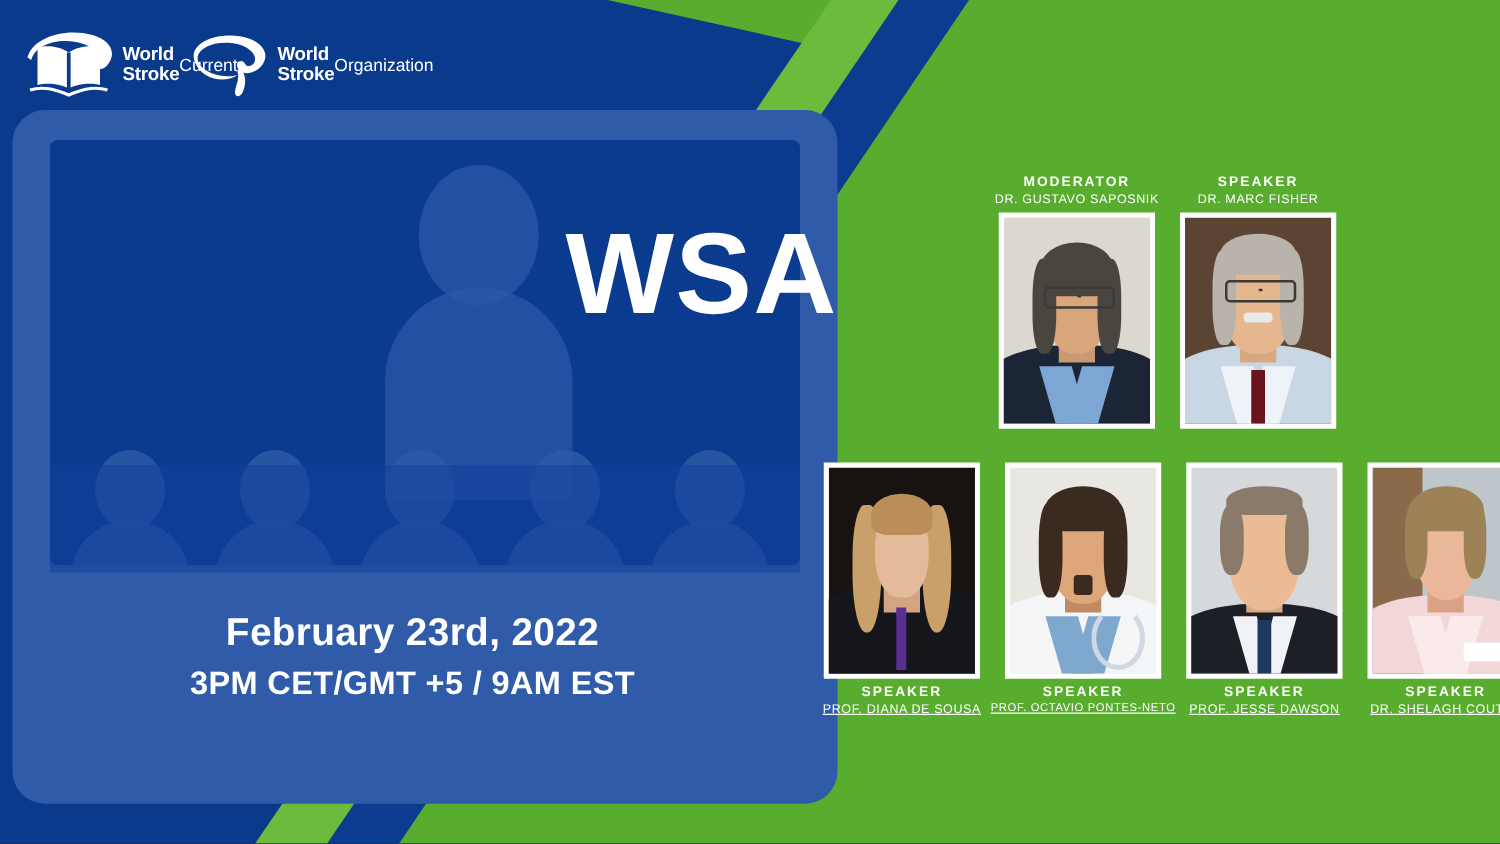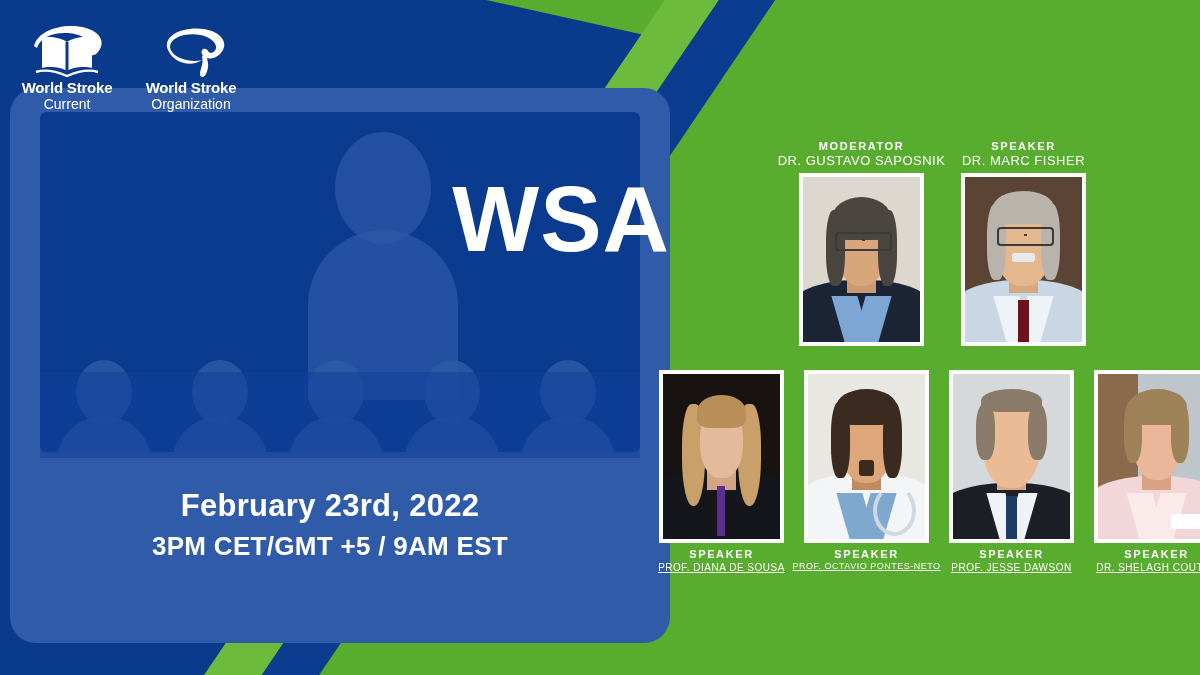--- a/index.html
+++ b/index.html
@@ -62,21 +62,21 @@
     position:absolute;left:0;top:98px;width:150px;height:170px;
     border-radius:75px 75px 0 0;background:#2d5aa6;opacity:.7;
   }
   .card-band{
     position:absolute;left:40px;top:372px;width:600px;height:86px;
     background:#12409a;opacity:.55;
   }
 
   
   .logos{position:absolute;left:12px;top:24px;display:flex;gap:14px;z-index:6;}
-  .logo{display:flex;flex-direction:column;align-items:center;width:110px;}
+  .logo{display:flex;flex-direction:row;align-items:center;width:110px;}
   .logo svg{display:block;}
   .logo .l1{
     color:#fff;font-size:15px;font-weight:bold;line-height:1.05;letter-spacing:-.2px;
   }
   .logo .l2{color:#fff;font-size:14px;line-height:1.15;}
 
   
   .headline{
     position:absolute;left:0;top:176px;width:670px;text-align:right;z-index:5;
     color:#fff;
@@ -97,29 +97,29 @@
     color:#fff;font-size:31px;font-weight:bold;letter-spacing:.3px;
   }
   .h-time{
     position:absolute;left:0;top:531px;width:660px;text-align:center;z-index:5;
     color:#fff;font-size:26px;font-weight:bold;letter-spacing:.3px;
   }
 
   
   .people{position:absolute;left:655px;top:140px;width:545px;height:450px;z-index:5;}
   .row{position:absolute;display:flex;}
-  .row-top{left:140px;top:0;gap:29px;}
+  .row-top{left:140px;top:0;gap:12px;}
   .row-bot{left:0;top:230px;gap:12px;}
   .person{width:133px;display:flex;flex-direction:column;align-items:center;}
   .p-role{
     color:#fff;font-size:11px;font-weight:bold;letter-spacing:1.6px;
     text-align:center;line-height:1.1;
   }
   .p-name{
-    color:#fff;font-size:13px;letter-spacing:.5px;text-align:center;
+    color:#fff;font-size:10px;letter-spacing:.5px;text-align:center;
     line-height:1.1;white-space:nowrap;
   }
   .p-frame{
     width:125px;height:173px;background:#fff;padding:4px;box-sizing:border-box;
   }
   .p-photo{width:100%;height:100%;position:relative;overflow:hidden;}
   .cap-top .p-role{margin-bottom:2px;}
   .cap-top .p-name{margin-bottom:5px;}
   .cap-bot .p-role{margin-top:5px;}
   .cap-bot .p-name{margin-top:2px;text-decoration:underline;}

